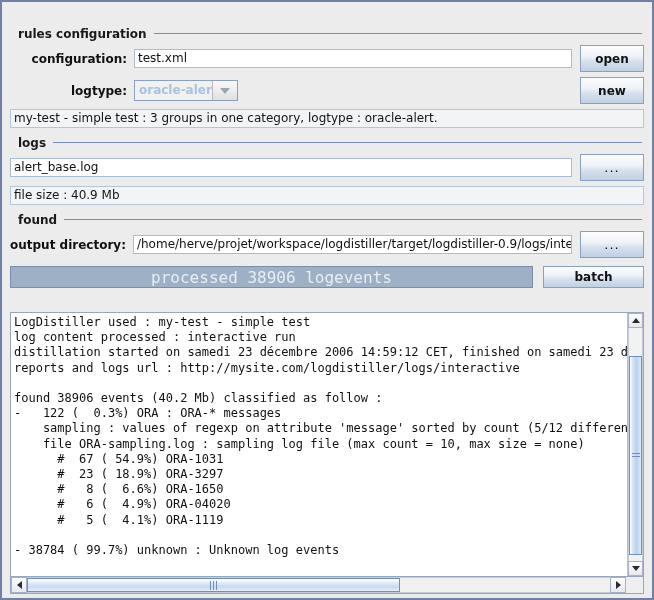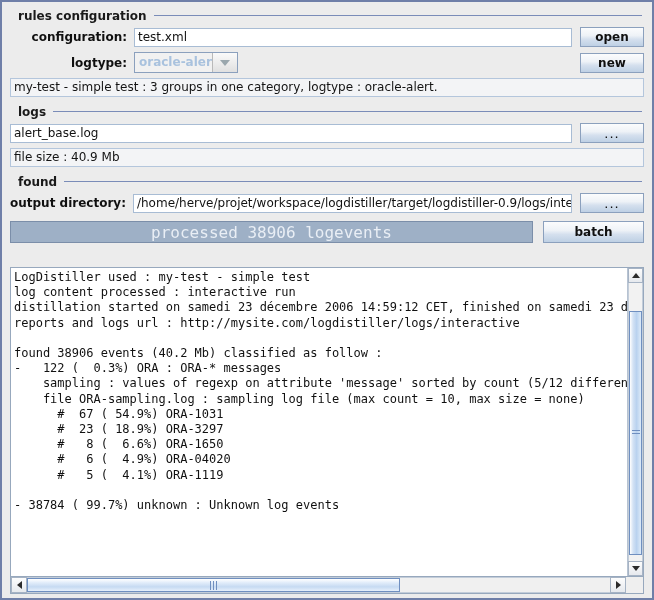--- a/index.html
+++ b/index.html
@@ -90,21 +90,21 @@
     box-sizing: border-box;
     position: relative;
     cursor: default;
   }
   .winbtn svg { position: absolute; left: 0; top: 0; }
 
   
   #content {
     flex: 1 1 auto;
     background: #ececec;
-    padding: 6px 8px 4px 8px;
+    padding: 24px 8px 4px 8px;
     box-sizing: border-box;
     display: flex;
     flex-direction: column;
     overflow: hidden;
   }
 
   
   .section-title {
     display: flex;
     align-items: center;
@@ -176,21 +176,21 @@
     font-weight: bold;
     color: #101010;
     text-align: center;
     cursor: default;
     display: flex;
     align-items: center;
     justify-content: center;
   }
   .btn.side {
     width: 64px;
-    height: 20px;
+    height: 27px;
     margin-left: 8px;
     flex: 0 0 auto;
   }
   .btn.dots {
     letter-spacing: 1px;
     font-weight: normal;
     font-size: 13px;
   }
   .btn.action {
     width: 101px;

